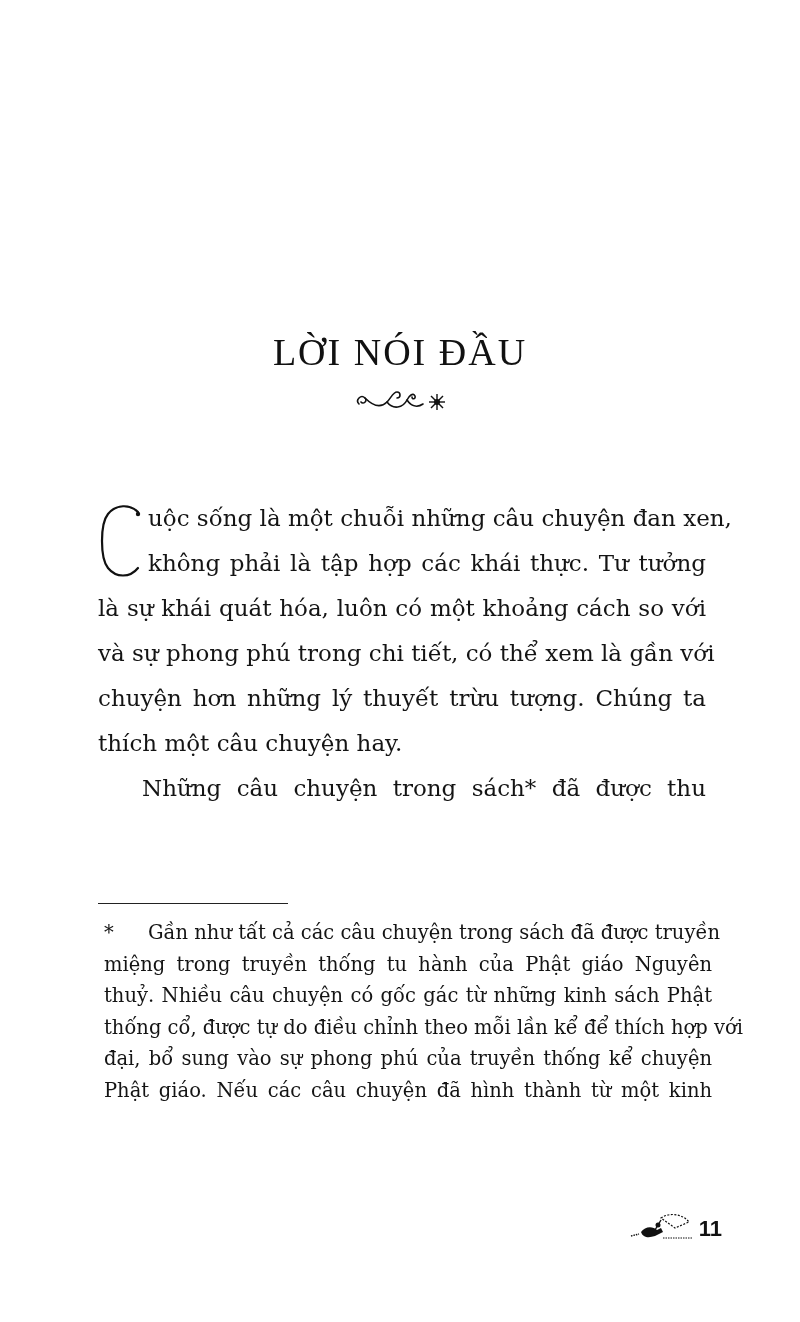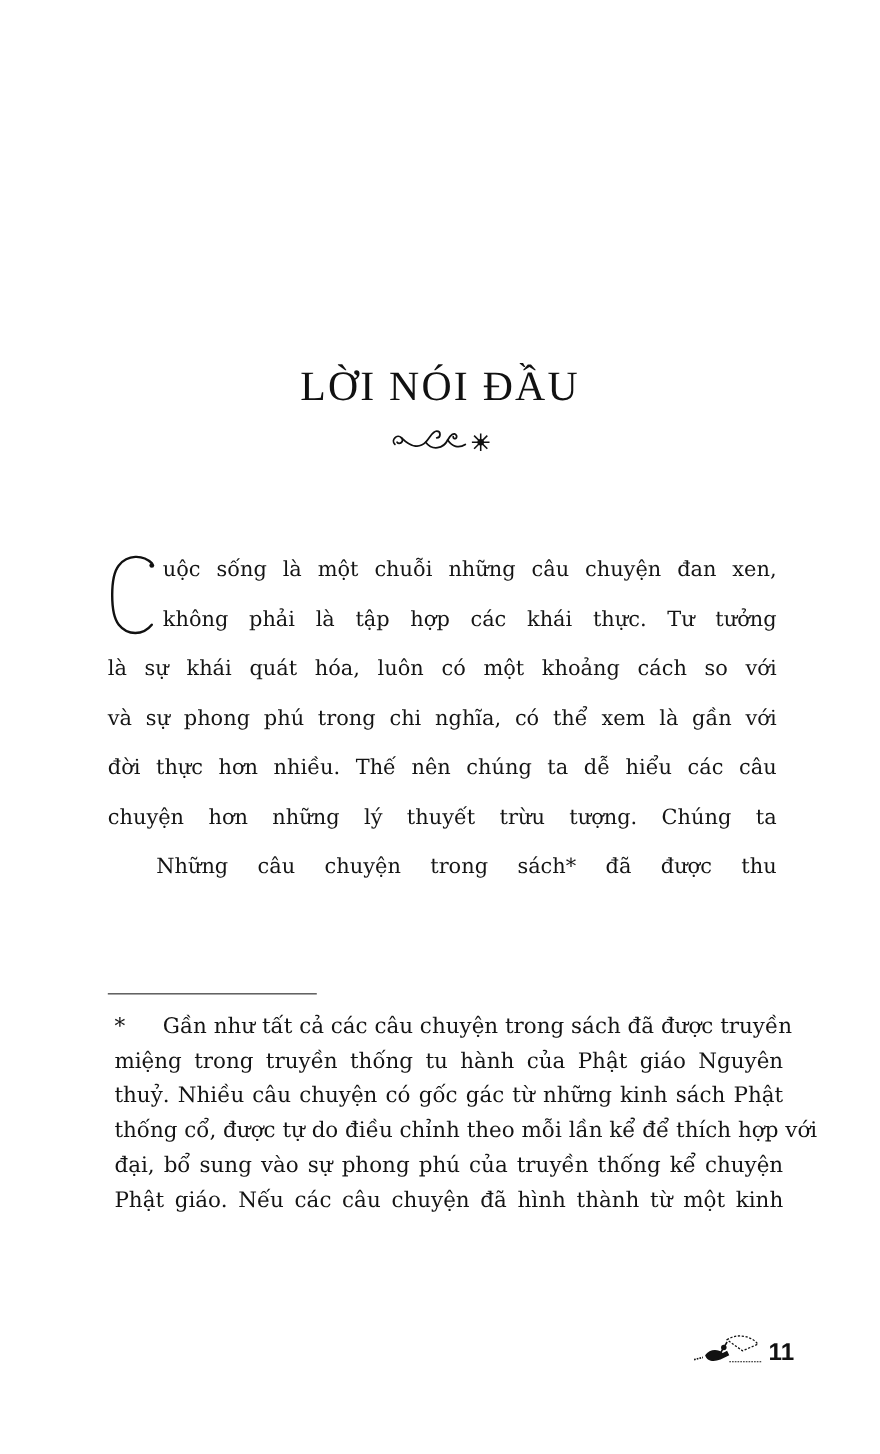--- a/index.html
+++ b/index.html
@@ -40,21 +40,21 @@
       left: 353px;
       width: 96px;
       height: 30px;
     }
     .body-text {
       position: absolute;
       left: 98px;
       top: 496px;
       width: 608px;
       font-family: "DejaVu Serif", "Liberation Serif", serif;
-      font-size: 19px;
+      font-size: 23px;
       line-height: 45px;
       text-align: justify;
       color: #141414;
     }
     .body-line {
       display: block;
       white-space: nowrap;
       text-align-last: justify;
       text-align: justify;
       height: 45px;
@@ -149,23 +149,23 @@
   </svg>
 
   <div class="body-text">
     <svg class="drop-cap" viewBox="0 0 44 78">
       <path d="M40 10 C32 2, 18 2, 10 12 C2 22, 2 56, 10 66 C18 76, 32 76, 40 66" fill="none" stroke="#111" stroke-width="2.2" stroke-linecap="round"></path>
       <circle cx="40" cy="12" r="2.2" fill="#111"></circle>
     </svg>
     <span class="body-line dropcap-line">uộc sống là một chuỗi những câu chuyện đan xen,</span>
     <span class="body-line dropcap-line">không phải là tập hợp các khái thực. Tư tưởng</span>
     <span class="body-line">là sự khái quát hóa, luôn có một khoảng cách so với</span>
-    <span class="body-line">và sự phong phú trong chi nghĩa, có thể xem là gần với</span>
-    <span class="body-line">đời thực hơn nhiều. Thế nên chúng ta dễ hiểu các câu</span>
+    <span class="body-line">và sự phong phú trong chi tiết, có thể xem là gần với</span>
     <span class="body-line">chuyện hơn những lý thuyết trừu tượng. Chúng ta</span>
+    <span class="body-line last">thích một câu chuyện hay.</span>
     <span class="body-line para2">Những câu chuyện trong sách* đã được thu</span>
   </div>
 
   <div class="footnote-rule"></div>
 
   <div class="footnote">
     <span class="fn-line"><span class="fn-marker">*</span><span>Gần như tất cả các câu chuyện trong sách đã được truyền</span></span>
     <span class="fn-line">miệng trong truyền thống tu hành của Phật giáo Nguyên</span>
     <span class="fn-line">thuỷ. Nhiều câu chuyện có gốc gác từ những kinh sách Phật</span>
     <span class="fn-line">thống cổ, được tự do điều chỉnh theo mỗi lần kể để thích hợp với</span>

